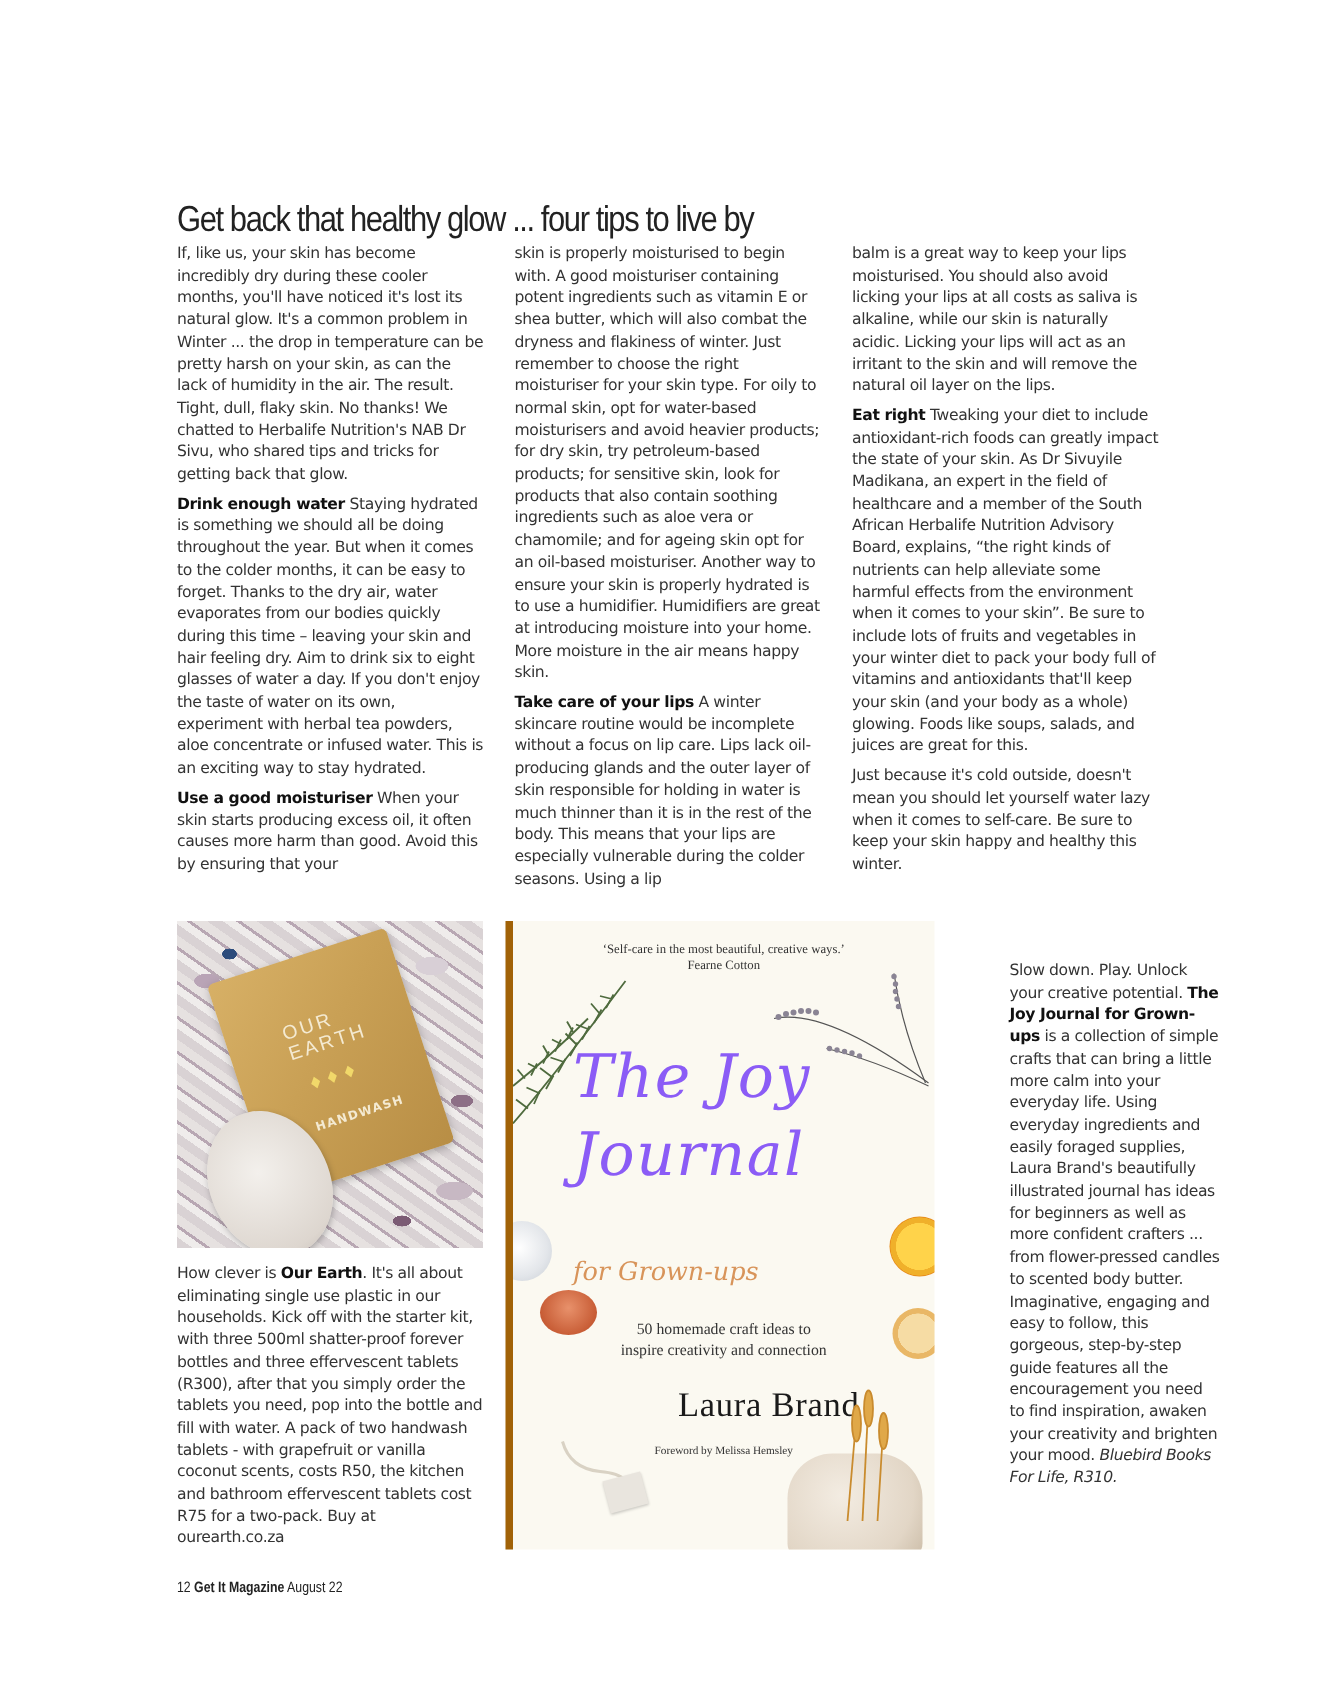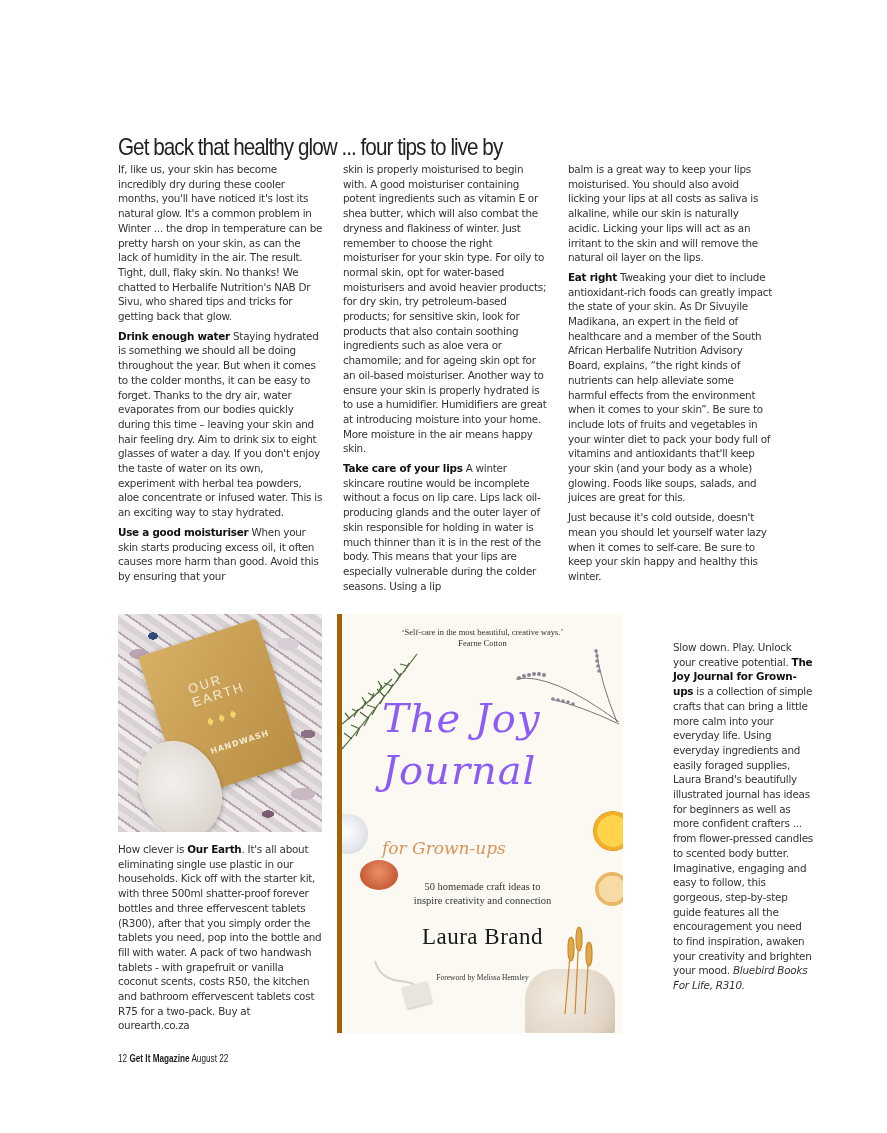--- a/index.html
+++ b/index.html
@@ -67,22 +67,22 @@
   .book .quote { position: absolute; left: 0; width: 100%; top: 13px; text-align: center;
     font-family: "Liberation Serif", serif; font-size: 8.5px; color: #333; line-height: 11px; }
   .book .title-script { position: absolute; left: 40px; top: 78px; width: 200px; 
     font-family: "DejaVu Serif", serif; font-style: italic; color: #8b5cf6; font-size: 40px; line-height: 52px;
     letter-spacing: 1px; font-weight: normal; }
   .book .sub-script { position: absolute; left: 40px; top: 224px; width: 180px; text-align: left;
     font-family: "DejaVu Serif", serif; font-style: italic; color: #d8945a; font-size: 17px; }
   .book .tagline { position: absolute; left: 0; width: 100%; top: 266px; text-align: center;
     font-family: "Liberation Serif", serif; font-size: 10.5px; line-height: 14px; color: #333; }
   .book .author { position: absolute; left: 0; width: 100%; top: 310px; text-align: center;
-    font-family: "Liberation Serif", serif; font-size: 23px; color: #1a1a1a; letter-spacing: 0.5px; }
-  .book .foreword { position: absolute; left: 0; width: 100%; top: 359px; text-align: center;
+    font-family: "Liberation Serif", serif; font-size: 23px; color: #1a1a1a; letter-spacing: 0.5px; padding-left: 30px; }
+  .book .foreword { position: absolute; left: 0; width: 100%; top: 348px; text-align: center;
     font-family: "Liberation Serif", serif; font-size: 7.5px; color: #333; }
 
   .rosemary { position: absolute; left: 0; top: 30px; width: 90px; height: 110px; }
   .lavender { position: absolute; right: 2px; top: 30px; width: 110px; height: 90px; }
   .orange1 { position: absolute; right: -10px; top: 197px; width: 40px; height: 40px; border-radius: 50%;
     background: radial-gradient(circle, #ffd34a 0 55%, #f0b02a 56% 68%, #e88f1e 69% 100%); }
   .orange2 { position: absolute; right: -6px; top: 258px; width: 34px; height: 34px; border-radius: 50%;
     background: radial-gradient(circle, #f6dca4 0 55%, #e9b766 56% 100%); }
   .bowl-white { position: absolute; left: -14px; top: 200px; width: 40px; height: 40px; border-radius: 50%;
     background: radial-gradient(circle at 45% 45%, #ffffff, #e3e6ea 60%, #c6ccd3); }

